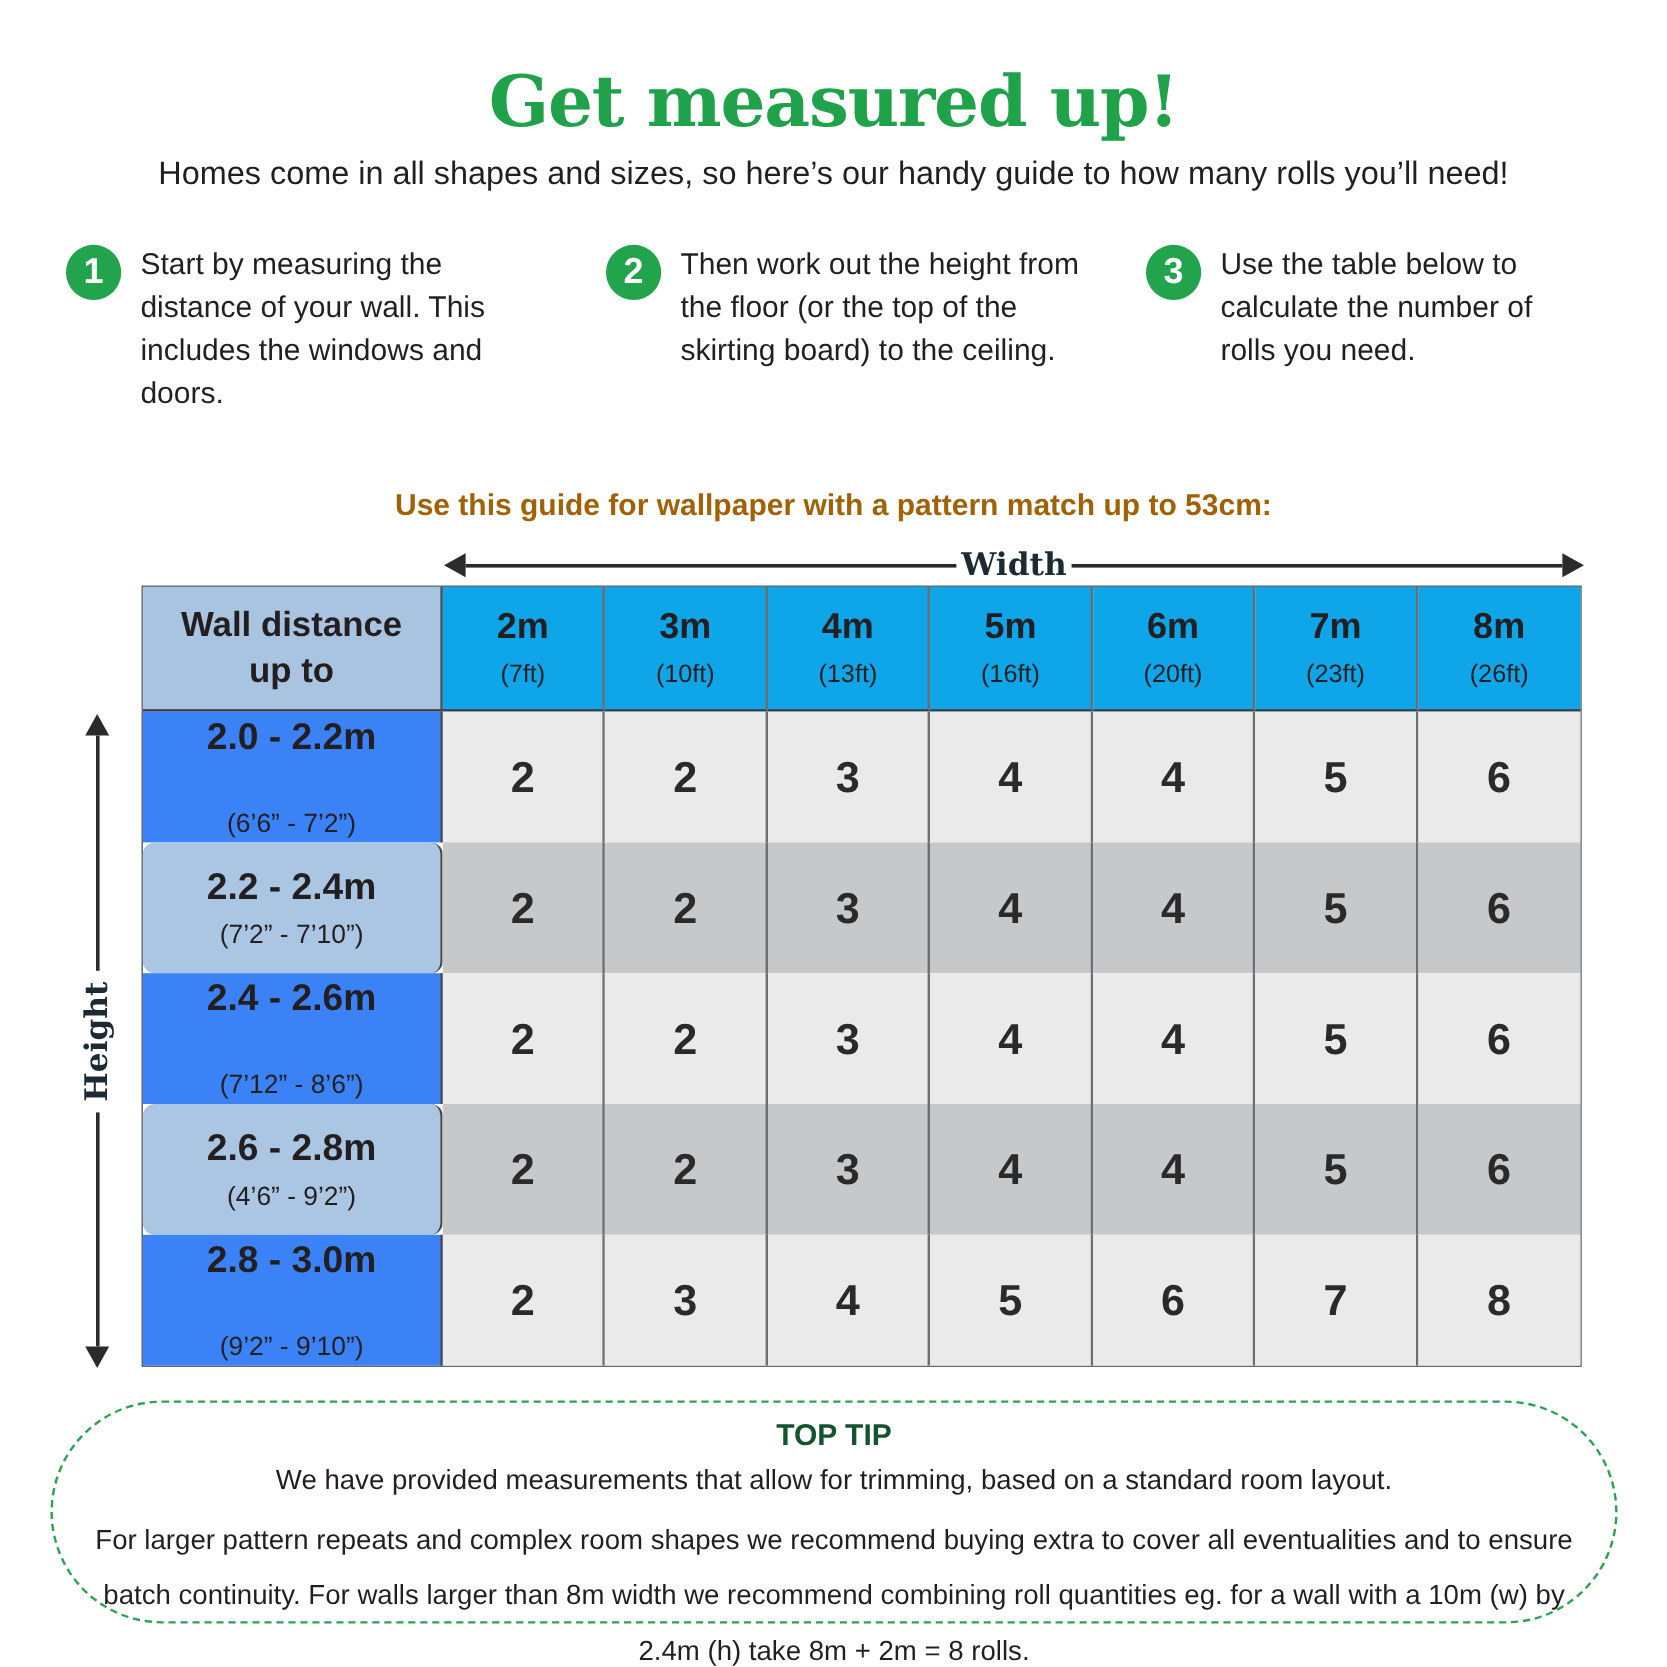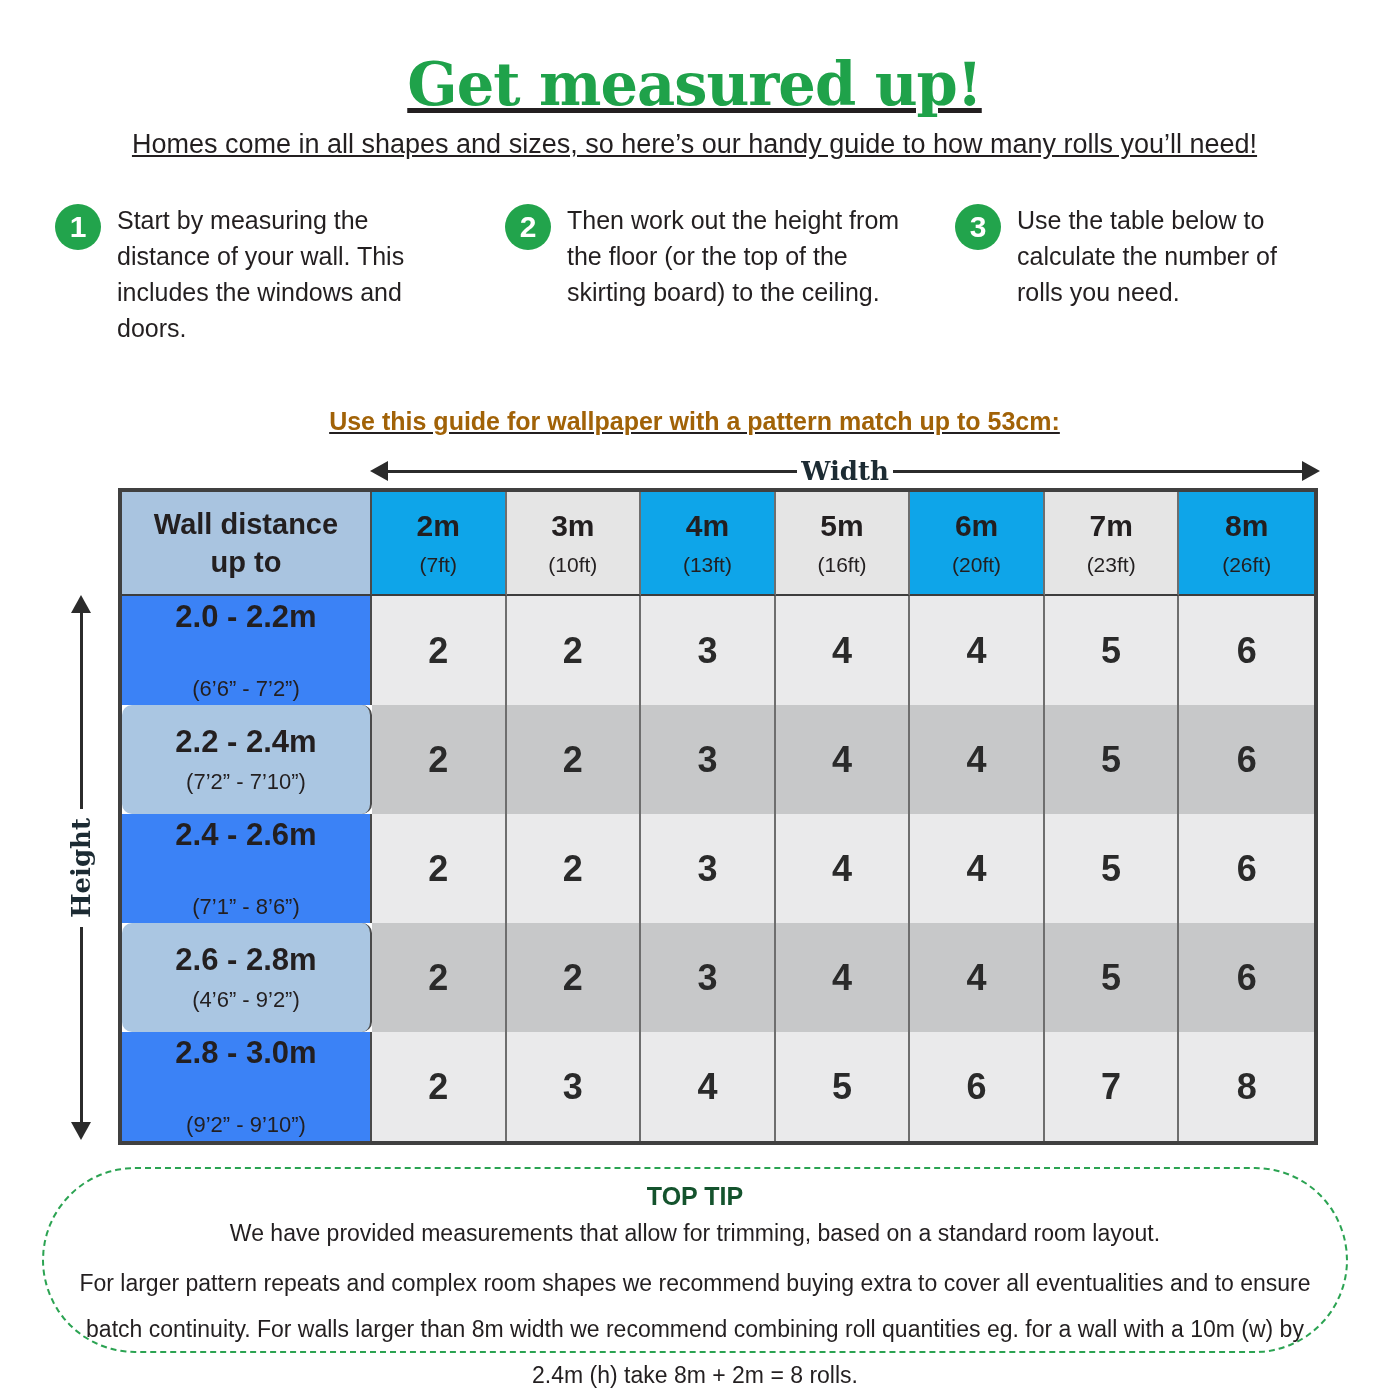--- a/index.html
+++ b/index.html
@@ -4,21 +4,20 @@
 <style>
   * { margin:0; padding:0; box-sizing:border-box; }
   html,body { background:#ffffff; }
   .page {
     position:relative;
     width:1389px; height:1389px;
     background:#ffffff;
     font-family:"Liberation Sans", sans-serif;
     color:#231f20;
     overflow:hidden;
-    text-decoration:underline;
   }
 
   
   .main-title {
     padding-top:50px;
     text-align:center;
     font-family:"DejaVu Serif", serif;
     font-weight:bold;
     font-size:59px;
     letter-spacing:-1px;
@@ -87,35 +86,35 @@
   .vlabel-box { height:118px; width:30px; display:flex; align-items:center; justify-content:center; }
   .vlabel-box .axis-label { transform:rotate(-90deg); }
 
   
   .roll-table {
     position:absolute;
     left:118px; top:488px;
     width:1200px;
     display:grid;
     grid-template-columns:250px repeat(7, 1fr);
-    border:4px solid #404040;
+    border:1px solid #404040;
     background:#ffffff;
   }
   .cell {
     display:flex; flex-direction:column;
     align-items:center; justify-content:center;
     border-right:2px solid #6e6e6e;
     text-align:center;
   }
   .cell.last { border-right:none; }
   .hcell { height:104px; border-bottom:2px solid #3d3d3d; }
   .dcell { height:109px; }
   .corner    { background:#a9c4e0; border-right:2px solid #4a4a4a; }
   .col-light { background:#0ea5e9; }
-  .col-med   { background:#e5e5e5; }
+  .col-med   { background:#0ea5e9; }
   .rl-light  { background:#3b82f6; border-right:2px solid #4a4a4a;gap:32px; }
   .rl-med    { background:#aac6e2; border-right:2px solid #4a4a4a;border-radius:10px; }
   .dc-light  { background:#eaeaeb; }
   .dc-dark   { background:#c7c8c9; }
 
   .corner-text { font-weight:bold; font-size:29px; line-height:38px; width:220px; }
   .col-m  { font-weight:bold; font-size:30px; }
   .col-ft { font-size:21px; margin-top:10px; }
   .row-range { font-weight:bold; font-size:31px; }
   .row-imp   { font-size:22px; margin-top:9px; }
@@ -263,21 +262,21 @@
       </div>
     <div class="cell dcell dc-dark">
         <span class="val">5</span>
       </div>
     <div class="cell dcell dc-dark last">
         <span class="val">6</span>
       </div>
 
     <div class="cell dcell rl-light">
       <div class="row-range">2.4 - 2.6m</div>
-      <div class="row-imp">(7’1” - 8’6”)</div>
+      <div class="row-imp">(7’12” - 8’6”)</div>
     </div>
     <div class="cell dcell dc-light">
         <span class="val">2</span>
       </div>
     <div class="cell dcell dc-light">
         <span class="val">2</span>
       </div>
     <div class="cell dcell dc-light">
         <span class="val">3</span>
       </div>

